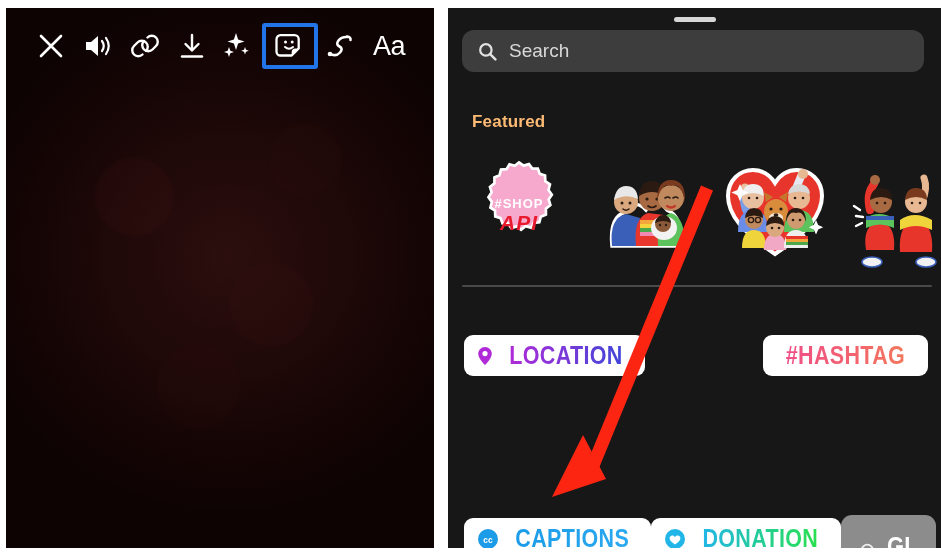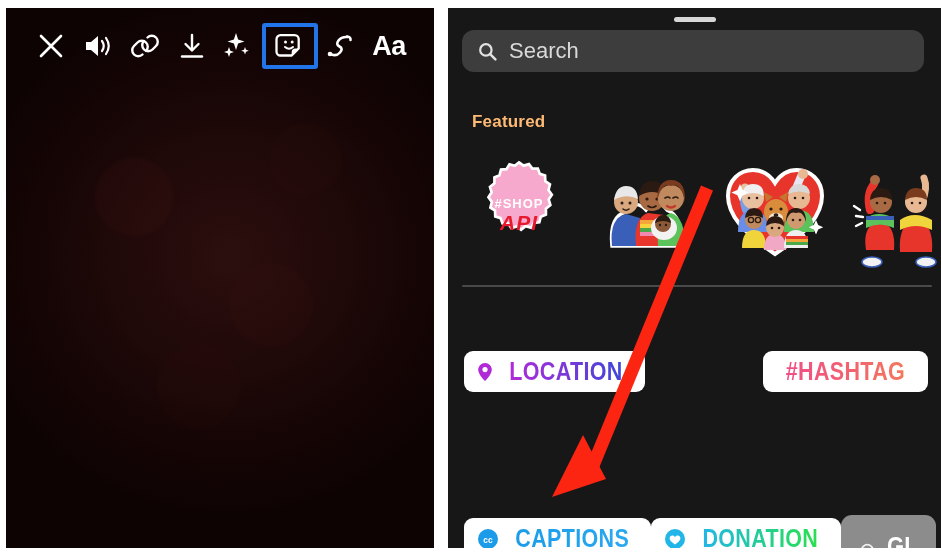--- a/index.html
+++ b/index.html
@@ -63,21 +63,21 @@
   .tool svg { display: block; }
   .tool.selected {
     border: 4px solid #2275e8;
     border-radius: 3px;
     width: 56px; height: 46px;
     box-sizing: border-box;
   }
   .tool-text {
     color: #ffffff;
     font-size: 27px;
-    font-weight: bold;
+    font-weight: normal;
     letter-spacing: -0.5px;
     font-family: "Liberation Sans", sans-serif;
   }
 
   
   .right-panel {
     position: absolute;
     left: 448px; top: 8px;
     width: 493px; height: 540px;
     background: #171717;
@@ -98,21 +98,21 @@
     background: #3d3d3d;
     border-radius: 12px;
     display: flex;
     align-items: center;
     padding: 0 16px;
     box-sizing: border-box;
     gap: 12px;
   }
   .search-text {
     color: #d9d9d9;
-    font-size: 22px;
+    font-size: 19px;
     font-family: "Liberation Sans", sans-serif;
   }
   .section-title {
     position: absolute;
     left: 24px; top: 104px;
     color: #fdba74;
     font-size: 17px;
     font-weight: bold;
     letter-spacing: .2px;
   }
@@ -140,21 +140,21 @@
     border-radius: 2px;
   }
 
   .chip-row {
     position: absolute;
     left: 16px;
     width: 464px;
     display: flex;
     align-items: center;
   }
-  .chip-row.row1 { top: 343px; justify-content: space-between; }
+  .chip-row.row1 { top: 327px; justify-content: space-between; }
   .chip-row.row2 { top: 493px; justify-content: space-between; margin-top: 14px; }
 
   .chip {
     background: #ffffff;
     border-radius: 9px;
     height: 41px;
     display: flex;
     align-items: center;
     justify-content: center;
     gap: 7px;

